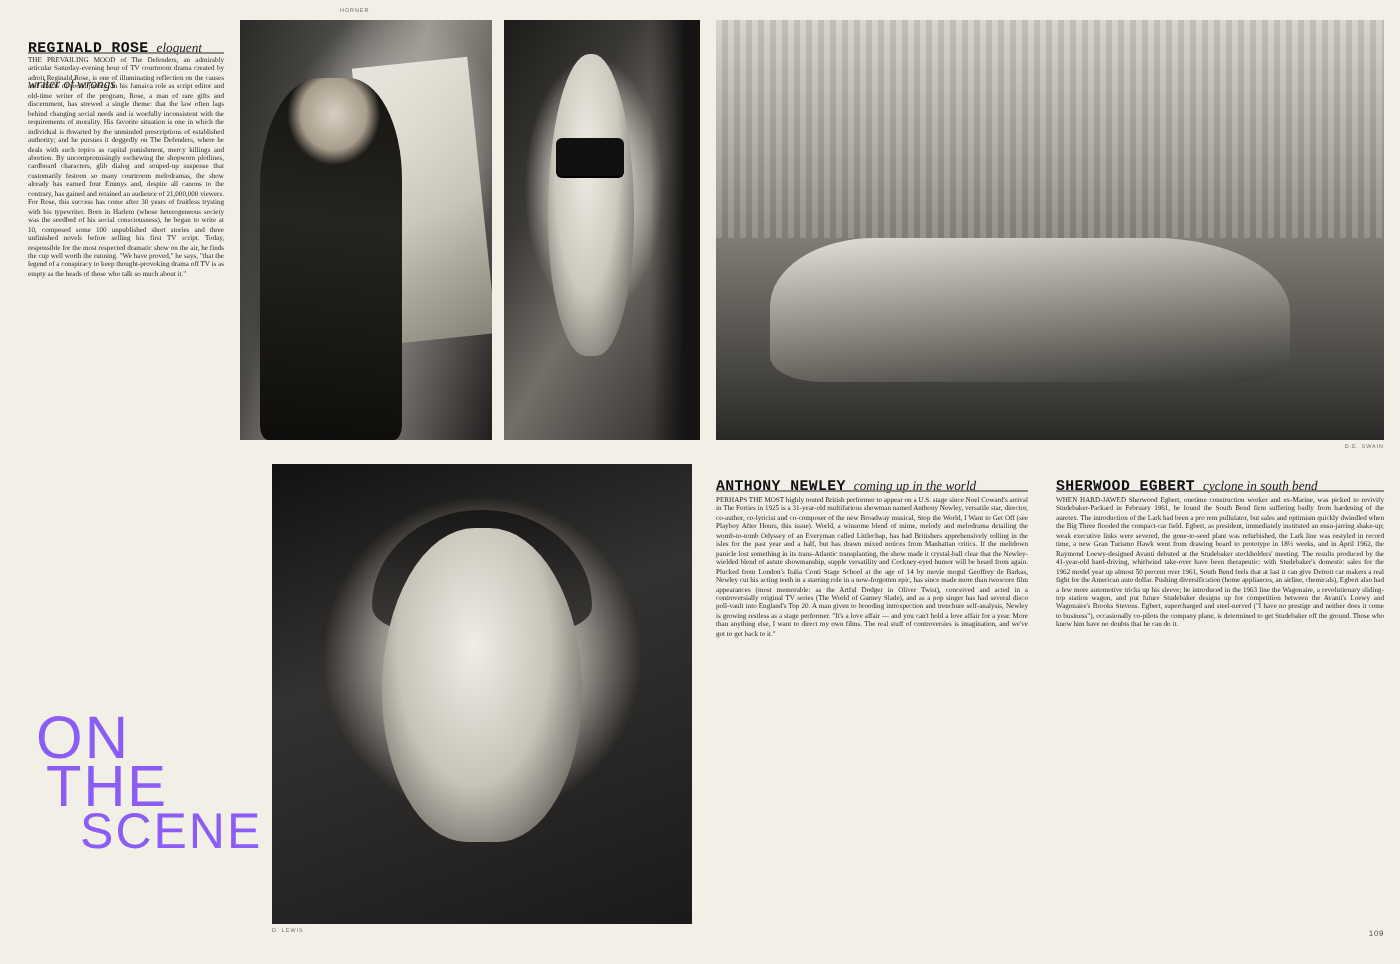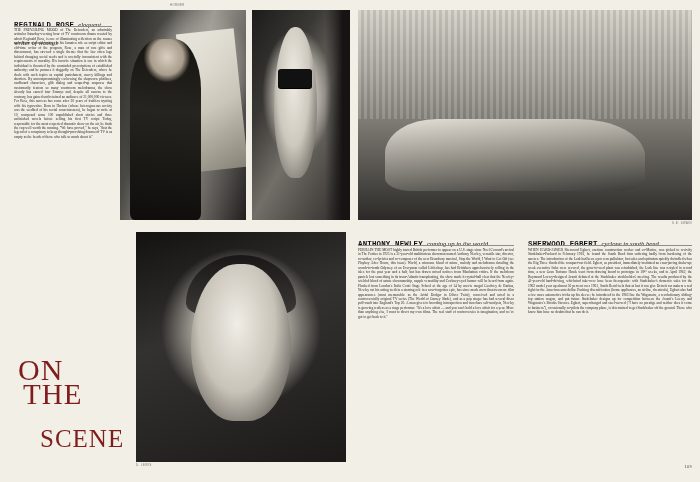--- a/index.html
+++ b/index.html
@@ -195,27 +195,27 @@
     height: 26%;
     border-radius: 50% 50% 18% 18% / 80% 80% 20% 20%;
     background: linear-gradient(180deg, #191817 0%, #3b3936 100%);
   }
   
   #on-the-scene {
     position: absolute;
     left: 18px;
     top: 358px;
     width: 118px;
-    color: #7f1d1d;
-    font-family: Liberation Serif, serif;
+    color: #8b5cf6;
+    font-family: Liberation Sans, sans-serif;
     line-height: .82;
   }
   #on-the-scene .l1 { font-size: 30px; letter-spacing: 1px; }
   #on-the-scene .l2 { font-size: 29px; letter-spacing: 1px; margin-left: 5px; }
-  #on-the-scene .l3 { font-size: 25px; letter-spacing: 1px; margin-left: 22px; margin-top: 23px; }
+  #on-the-scene .l3 { font-size: 25px; letter-spacing: 1px; margin-left: 22px; }
 </style>
 </head>
 <body>
 
 <div id="spread">
 
   <div class="page" id="page-left">
 
     <div style="position:absolute; left:170px; top:4px;" class="caption">HORNER</div>
 

